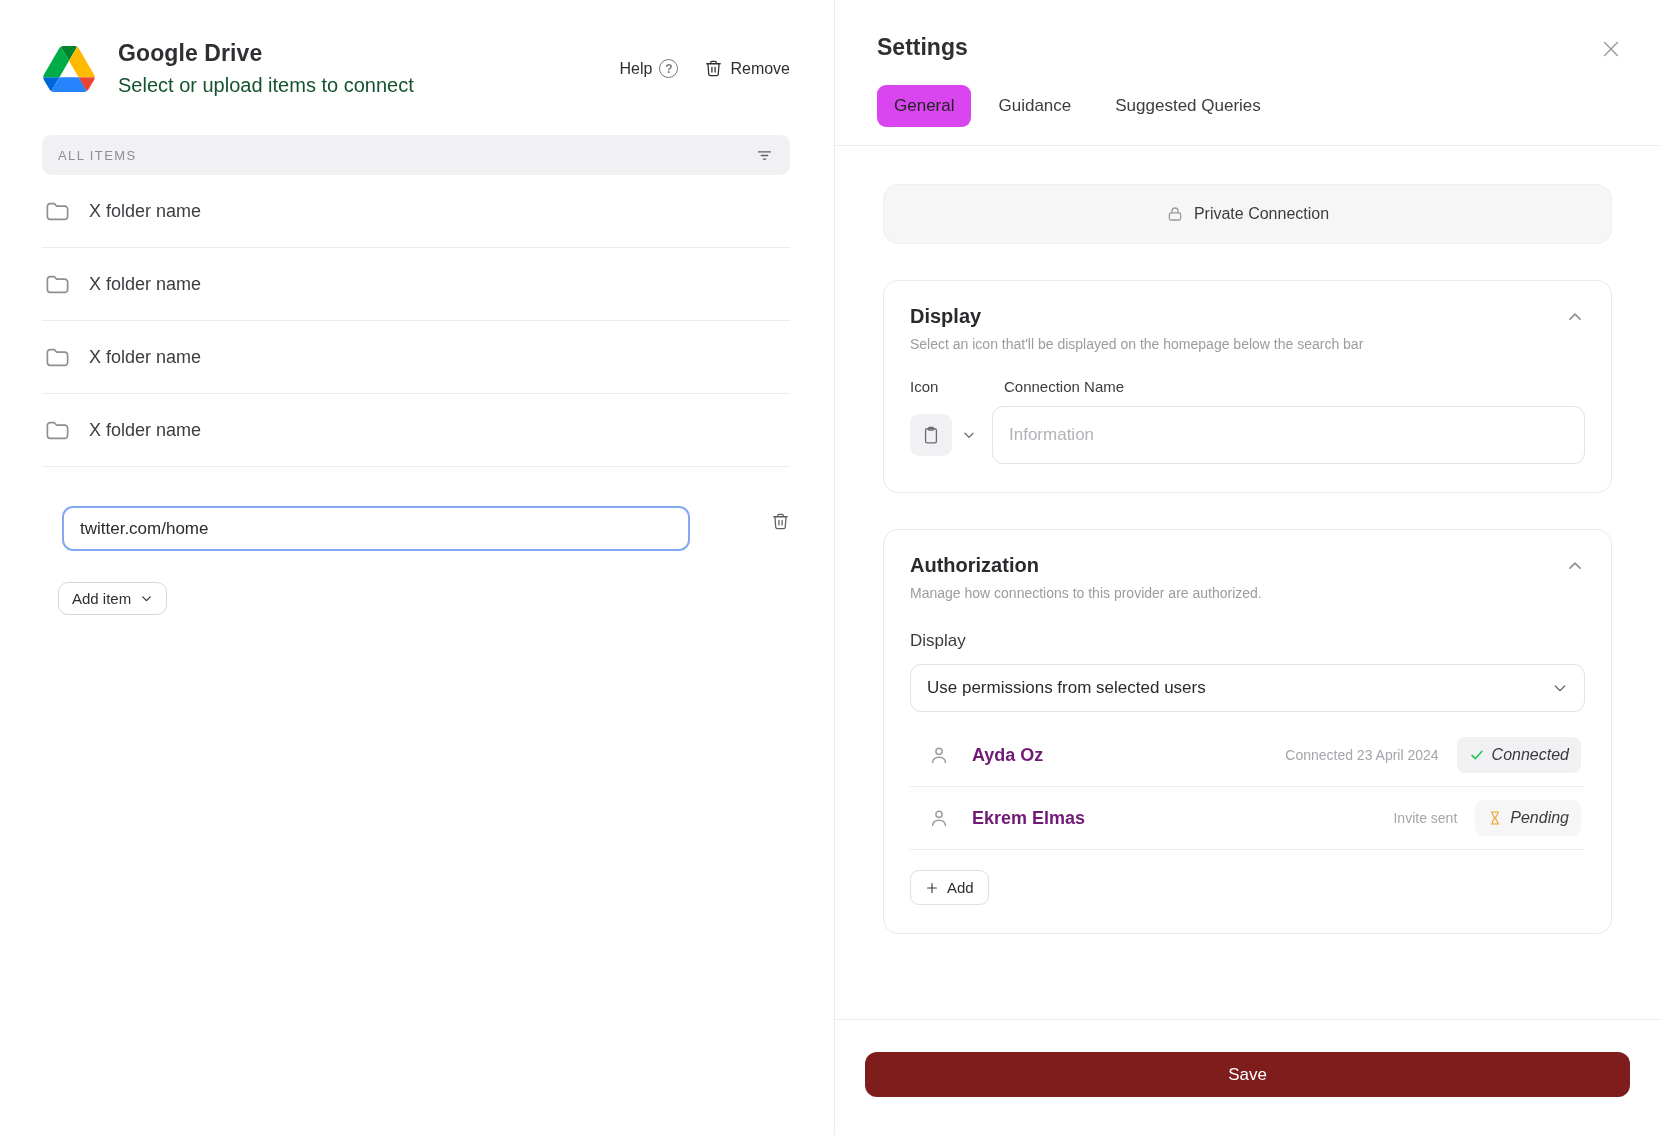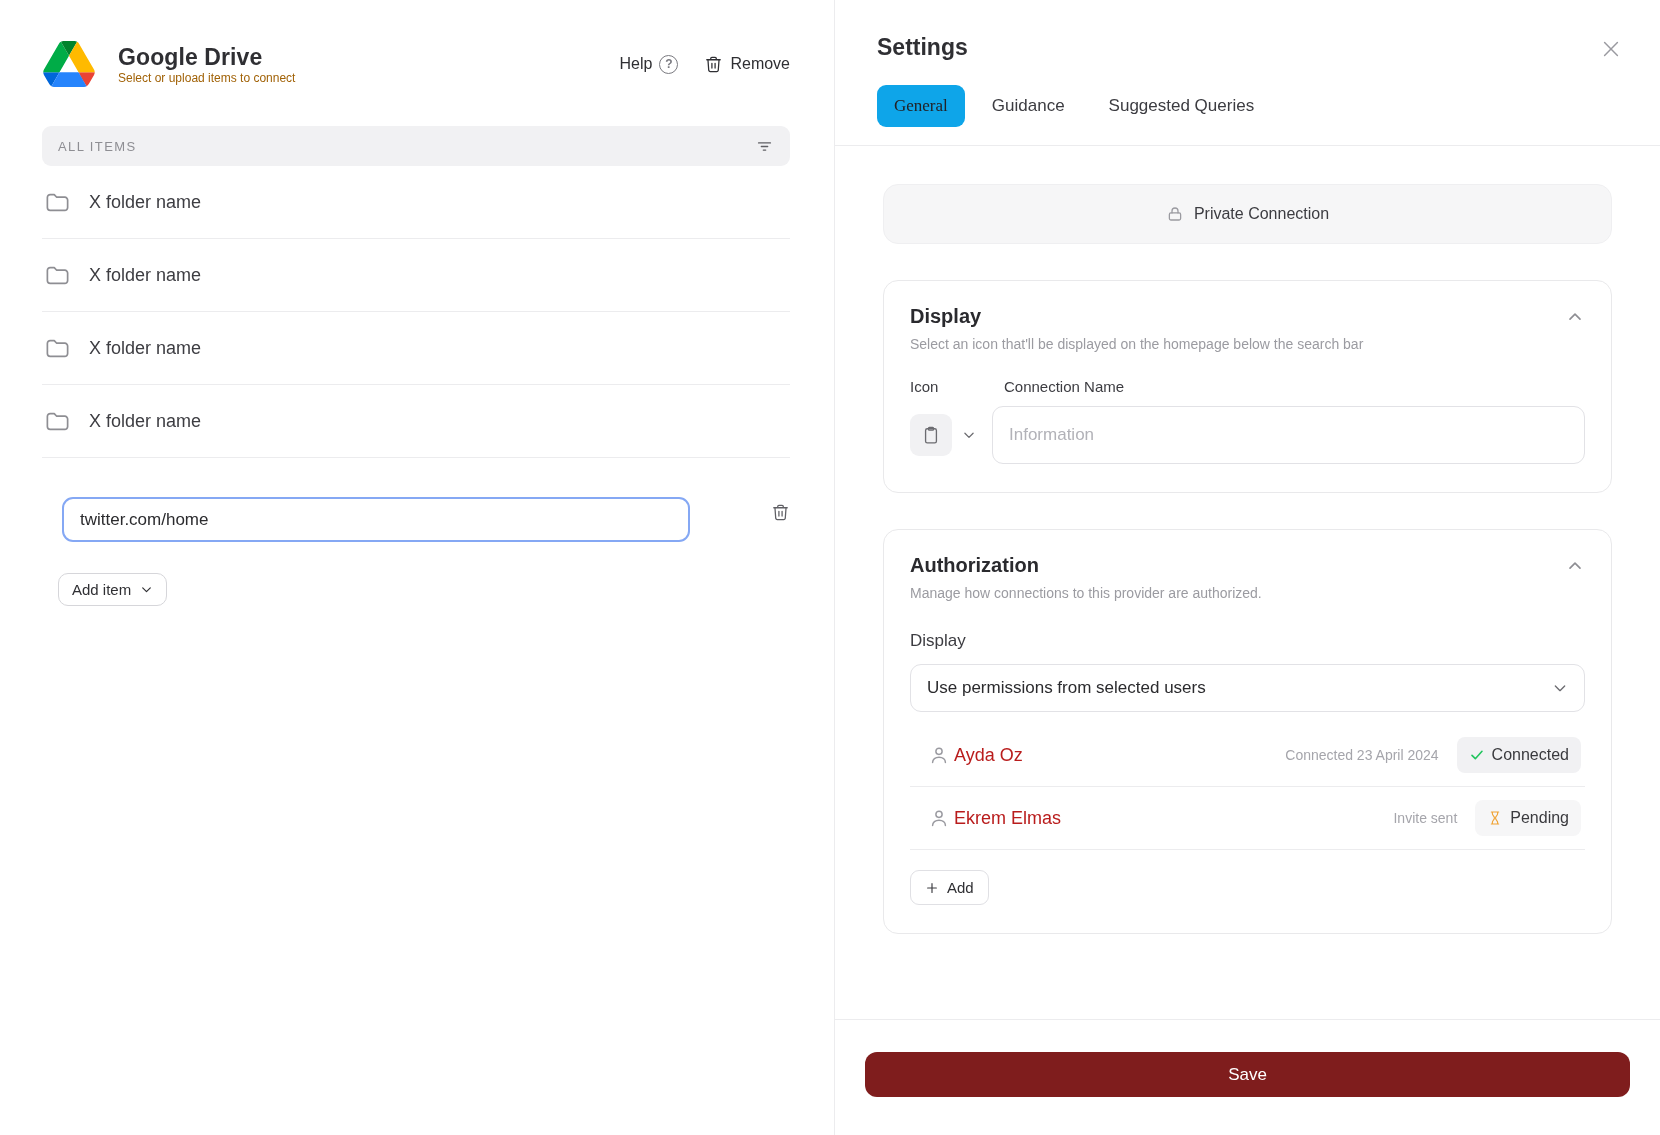--- a/index.html
+++ b/index.html
@@ -24,21 +24,21 @@
   .left-panel {
     width: 835px;
     flex: 0 0 835px;
     border-right: 1px solid #ececee;
     padding: 40px 44px 0 42px;
   }
   .lp-header { display: flex; align-items: center; }
   .drive-logo { width: 54px; height: 48px; flex: 0 0 54px; display: flex; align-items: center; justify-content: center; }
   .lp-titles { margin-left: 22px; }
   .lp-title { font-size: 23px; font-weight: 600; color: #2f2f33; letter-spacing: .1px; }
-  .lp-subtitle { font-size: 12px; color: #a16207; }
+  .lp-subtitle { font-size: 20px; color: #14532d; margin-top: 7px; }
   .lp-actions { margin-left: auto; display: flex; align-items: center; gap: 26px; }
   .help-btn, .remove-btn {
     display: flex; align-items: center; gap: 7px;
     background: none; border: none; cursor: pointer;
     font-family: inherit; font-size: 16px; font-weight: 500; color: #2f2f33;
   }
   .help-q {
     width: 19px; height: 19px; border: 1.5px solid #7a7a80; border-radius: 50%;
     display: inline-flex; align-items: center; justify-content: center;
     font-size: 12px; color: #7a7a80; font-weight: 600;
@@ -119,21 +119,21 @@
     padding-bottom: 18px;
     border-bottom: 1px solid #ececee;
     margin-left: -42px; margin-right: -44px;
     padding-left: 42px; padding-right: 44px;
   }
   .tab {
     background: none; border: none; cursor: pointer;
     font-family: inherit; font-size: 17px; color: #3c3c41;
     padding: 11px 17px; border-radius: 9px; font-weight: 500;
   }
-  .tab.active { background: #0ea5e9; color: #222226; font-family: Liberation Serif, serif; }
+  .tab.active { background: #d946ef; color: #222226; }
 
   .rp-scroll { flex: 1 1 auto; padding: 38px 48px 0 48px; }
 
   .segmented {
     background: #f6f6f7;
     border: 1px solid #efeff1;
     border-radius: 15px;
     padding: 7px;
     display: flex;
     height: 60px;
@@ -203,29 +203,29 @@
   .perm-select .chev svg { width: 16px; height: 16px; }
 
   .user-row {
     display: flex; align-items: center;
     height: 63px;
     border-bottom: 1px solid #ececee;
     padding: 0 4px 0 18px;
   }
   .user-rows { margin-top: 12px; }
   .user-icon { color: #9a9aa0; width: 22px; height: 22px; flex: 0 0 22px; }
-  .user-name { margin-left: 4px; font-size: 18px; color: #b91c1c; }
+  .user-name { margin-left: 22px; font-size: 18px; color: #701a75; font-weight: bold; }
   .user-meta { margin-left: auto; font-size: 14px; color: #a5a5ab; }
   .status-badge {
     margin-left: 18px;
     display: inline-flex; align-items: center; gap: 7px;
     background: #f1f1f3;
     border-radius: 8px;
     padding: 9px 12px;
-    font-size: 16px; color: #3a3a3e;
+    font-size: 16px; color: #3a3a3e; font-style: italic;
   }
   .status-badge.pending { background: #f6f6f7; }
   .status-badge svg { width: 16px; height: 16px; }
   .check-icon { color: #22c55e; }
   .hourglass-icon { color: #f0a232; }
 
   .add-user-btn {
     margin-top: 20px;
     display: inline-flex; align-items: center; gap: 8px;
     padding: 8px 14px;

